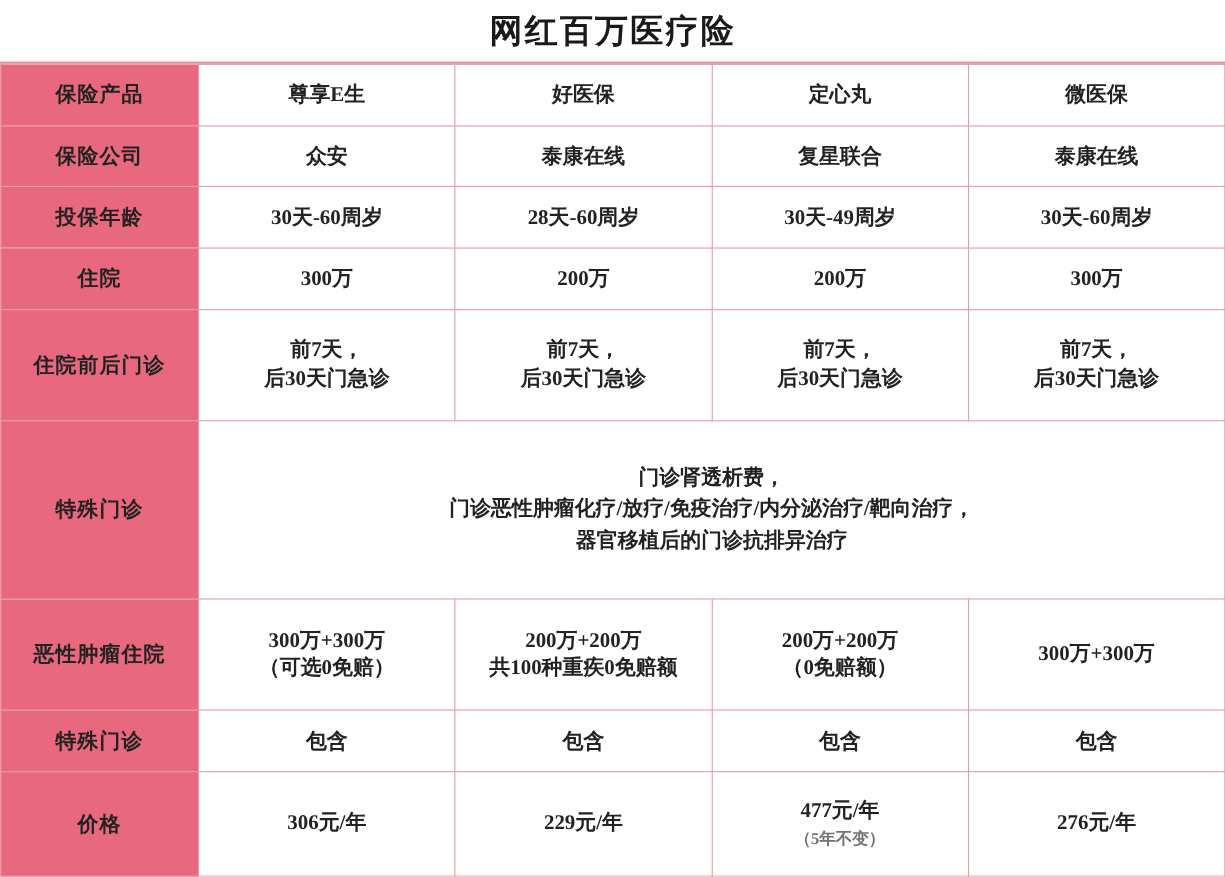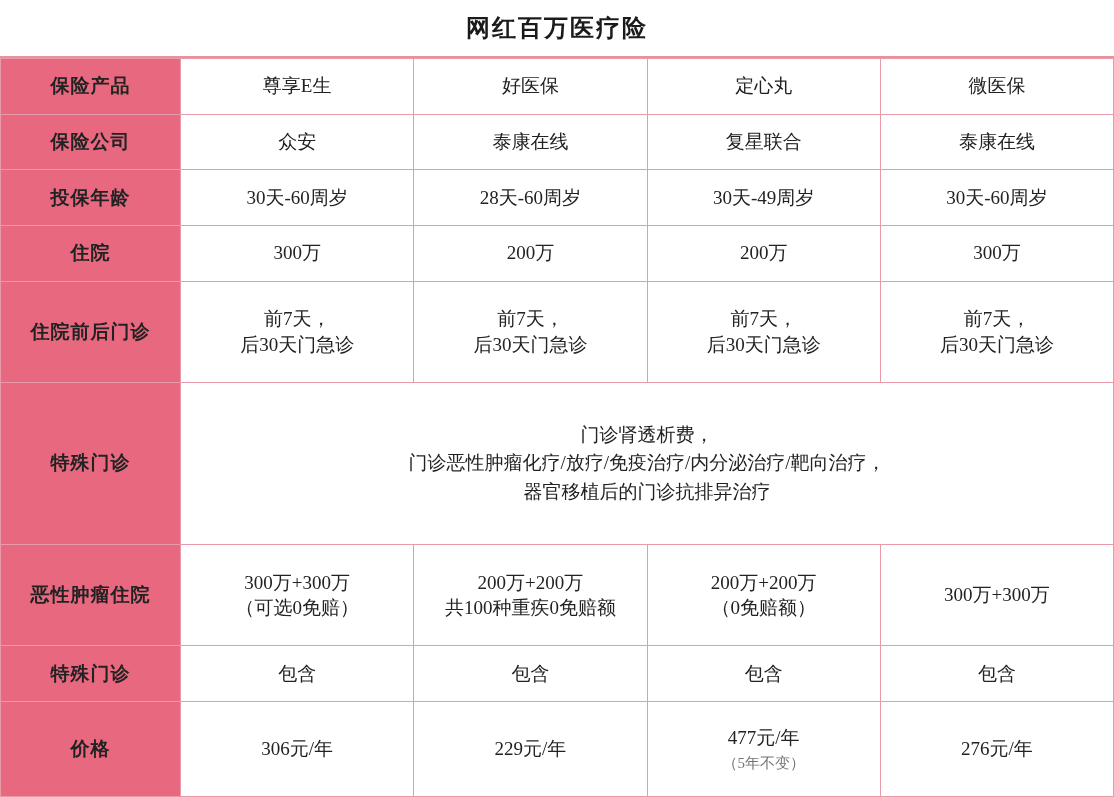--- a/index.html
+++ b/index.html
@@ -24,21 +24,21 @@
   .title-bar {
     height: 56px;
     min-height: 56px;
     background: #ffffff;
     display: flex;
     align-items: center;
     justify-content: center;
     border-bottom: 2px solid #e8919f;
   }
   .title-text {
-    font-size: 24px;
+    font-size: 30px;
     font-weight: bold;
     color: #1a1a1a;
     letter-spacing: 2px;
   }
   table.cmp {
     border-collapse: collapse;
     width: 1114px;
     table-layout: fixed;
     flex: 1;
   }
@@ -54,20 +54,21 @@
   td.rowhead {
     background: #e8697f;
     color: #ffffff;
     font-weight: bold;
     font-size: 20px;
     width: 180px;
     letter-spacing: 1px;
   }
   td.datacell {
     background: #ffffff;
+    font-weight: bold;
   }
   td.wide-cell {
     text-align: left;
     padding-left: 14px;
     font-size: 19px;
     line-height: 1.5;
   }
   .line {
     display: block;
   }

